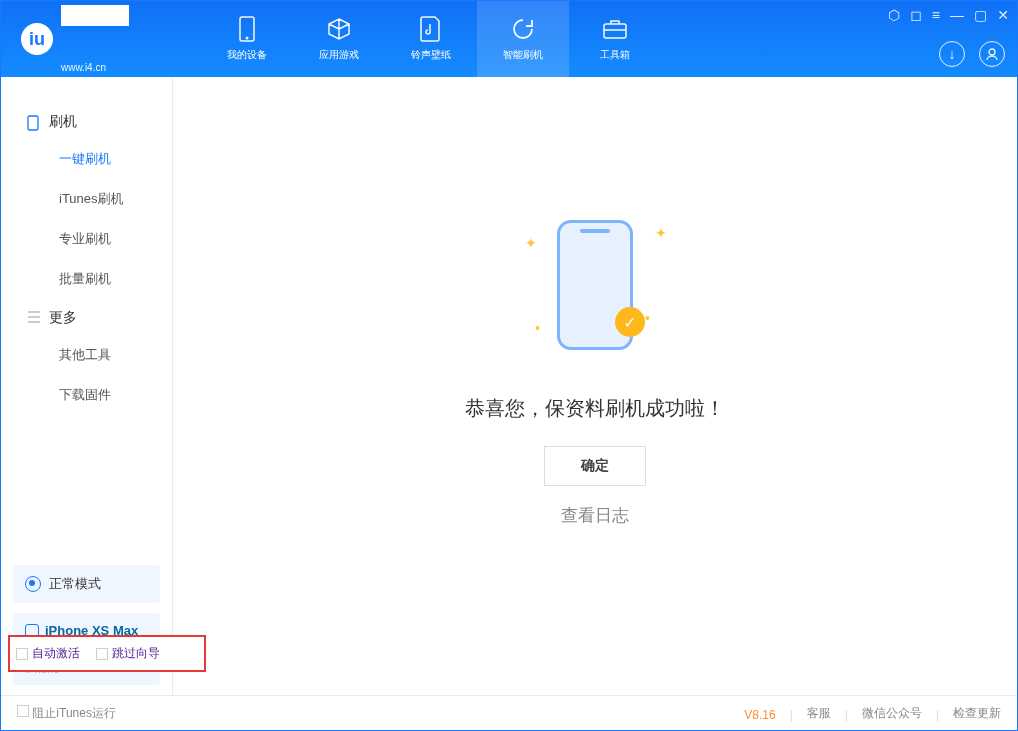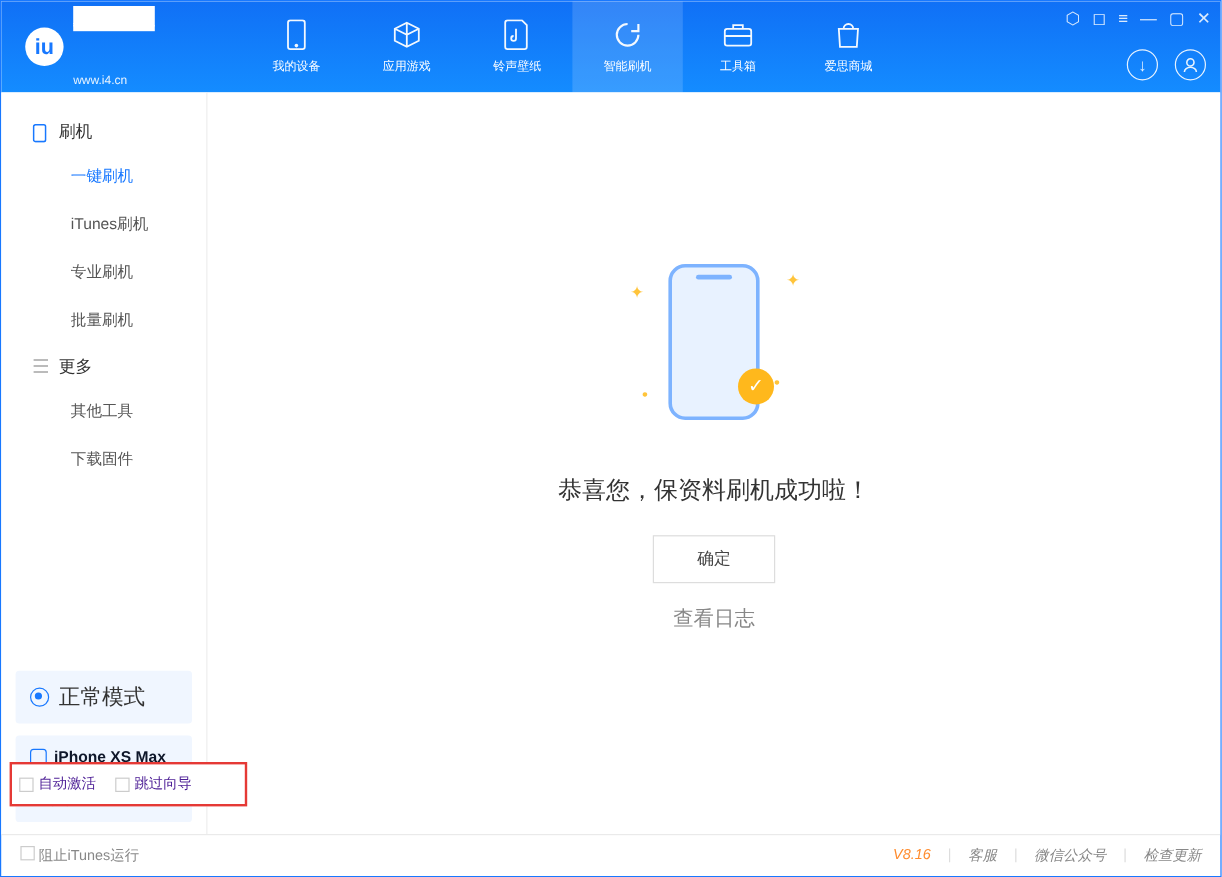--- a/index.html
+++ b/index.html
@@ -17,58 +17,58 @@
 .tab.active { background: rgba(255,255,255,0.15); }
 .tab-icon { width: 26px; height: 26px; margin-bottom: 6px; display: flex; align-items: center; justify-content: center; }
 .tab-icon svg { fill: #fff; opacity: 0.95; }
 
 .window-controls-top { position: absolute; right: 8px; top: 6px; display: flex; gap: 10px; }
 .window-controls-top span { color: #fff; opacity: 0.85; cursor: pointer; font-size: 14px; }
 .window-controls-bottom { position: absolute; right: 12px; bottom: 10px; display: flex; gap: 14px; align-items: center; }
 .circ-icon { width: 26px; height: 26px; border: 1.5px solid #fff; border-radius: 50%; display: flex; align-items: center; justify-content: center; color: #fff; opacity: 0.9; cursor: pointer; font-size: 14px; }
 
 .body { display: flex; height: 618px; }
-.sidebar { width: 172px; background: #fff; border-right: 1px solid #eaeaea; padding-top: 14px; position: relative; }
+.sidebar { width: 172px; background: #fff; border-right: 1px solid #eaeaea; padding-top: 26px; position: relative; }
 .side-group { padding: 10px 20px 8px 26px; color: #333; font-size: 14px; display: flex; align-items: center; gap: 8px; }
 .side-group .gicon { width: 14px; height: 14px; display: inline-flex; }
 .side-item { padding: 11px 0 11px 58px; font-size: 13px; color: #555; cursor: pointer; }
 .side-item.active { color: #1878ff; }
 
 .side-bottom { position: absolute; bottom: 0; left: 0; right: 0; padding: 10px 12px 10px 12px; }
-.mode-card { background: #f0f6ff; padding: 10px 12px; border-radius: 3px; margin-bottom: 10px; display: flex; align-items: center; gap: 8px; color: #333; font-size: 18px; }
+.mode-card { background: #f0f6ff; padding: 10px 12px; border-radius: 3px; margin-bottom: 10px; display: flex; align-items: center; gap: 8px; color: #333; font-size: 13px; }
 .mode-card .dot { width: 16px; height: 16px; border: 1.5px solid #1878ff; border-radius: 50%; position: relative; }
 .mode-card .dot::after { content: ""; width: 6px; height: 6px; background: #1878ff; border-radius: 50%; position: absolute; left: 3px; top: 3px; }
 .device-card { background: #f0f6ff; padding: 10px 12px; border-radius: 3px; }
-.device-card .dname { color: #0f172a; font-size: 13px; font-weight: bold; display: flex; align-items: center; gap: 6px; }
+.device-card .dname { color: #0369a1; font-size: 13px; font-weight: bold; display: flex; align-items: center; gap: 6px; }
 .device-card .dname .phone-ic { width: 14px; height: 14px; border: 1.5px solid #1878ff; border-radius: 3px; }
 .device-card .cap { display: inline-block; border: 1px solid #b8d5ff; color: #1878ff; font-size: 11px; padding: 1px 8px; border-radius: 10px; margin-top: 5px; }
 .device-card .type { color: #aaa; font-size: 11px; margin-top: 4px; }
 
 .red-box { position: absolute; left: 8px; width: calc(1018px - 820px); border: 2px solid #e53935; padding: 8px 6px; background: #fff; top: 635px; z-index: 5; }
 .checks { display: flex; gap: 16px; font-size: 12px; color: #4c1d95; }
 .checks label { display: flex; align-items: center; gap: 4px; cursor: pointer; }
 .chk { width: 12px; height: 12px; border: 1px solid #ccc; display: inline-block; }
 
 .main { flex: 1; display: flex; flex-direction: column; align-items: center; justify-content: center; position: relative; background: #fff; }
 .illus { width: 220px; height: 160px; position: relative; display: flex; align-items: center; justify-content: center; margin-bottom: 30px; margin-top: -40px; }
 .phone { width: 76px; height: 130px; border: 3px solid #7db3ff; border-radius: 14px; background: #e8f2ff; position: relative; }
 .phone::before { content: ""; position: absolute; width: 30px; height: 4px; background: #7db3ff; top: 6px; left: 50%; transform: translateX(-50%); border-radius: 2px; }
 .spark { width: 10px; height: 10px; position: absolute; color: #ffc43a; font-size: 14px; }
 .spark.s1 { left: 40px; top: 30px; }
 .spark.s2 { right: 40px; top: 20px; }
 .spark.s3 { left: 50px; bottom: 35px; }
 .spark.s4 { right: 50px; bottom: 45px; }
 .badge { width: 30px; height: 30px; background: #ffb81c; border-radius: 50%; position: absolute; right: 60px; bottom: 28px; display: flex; align-items: center; justify-content: center; color: #fff; font-size: 16px; }
 .success-text { font-size: 20px; color: #333; margin-bottom: 24px; }
-.btn-ok { border: 1px solid #ddd; background: #fff; padding: 10px 36px; font-size: 14px; color: #444; cursor: pointer; margin-bottom: 18px; }
+.btn-ok { border: 1px solid #ddd; background: #fff; padding: 10px 36px; font-size: 14px; color: #444; cursor: pointer; margin-bottom: 18px; font-weight: bold; }
 .view-log { color: #888; font-size: 17px; cursor: pointer; }
 
 .footer { height: 35px; border-top: 1px solid #eaeaea; display: flex; align-items: center; padding: 0 16px; font-size: 12px; color: #888; }
 .footer .left { display: flex; align-items: center; gap: 5px; }
-.footer .right { margin-left: auto; display: flex; align-items: flex-start; gap: 14px; font-style: italic; }
+.footer .right { margin-left: auto; display: flex; align-items: flex-end; gap: 14px; }
 .footer .sep { color: #ddd; }
 .footer .ver { color: #ff8c2e; }
 </style>
 </head>
 <body>
 
 <div class="header">
   <div class="logo-area">
     <div class="logo-icon">iu</div>
     <div class="logo-text">
@@ -111,28 +111,20 @@
       <span>智能刷机</span>
     </div>
     <div class="tab">
       <span class="tab-icon">
           <svg width="26" height="22" viewBox="0 0 26 22">
             <rect x="2" y="6" width="22" height="14" rx="2" fill="none" stroke="#fff" stroke-width="1.5"></rect>
             <path d="M9 6 v-3 h8 v3 M2 12 h22" fill="none" stroke="#fff" stroke-width="1.5"></path>
           </svg>
         </span>
       <span>工具箱</span>
-    </div>
-    <div class="tab">
-      <span class="tab-icon">
-          <svg width="22" height="24" viewBox="0 0 22 24">
-            <path d="M3 7 h16 l-1 15 h-14 z M7 7 a4 4 0 0 1 8 0" fill="none" stroke="#fff" stroke-width="1.5"></path>
-          </svg>
-        </span>
-      <span>爱思商城</span>
     </div>
   </div>
   <div class="window-controls-top">
     <span>⬡</span>
     <span>◻</span>
     <span>≡</span>
     <span>—</span>
     <span>▢</span>
     <span>✕</span>
   </div>

